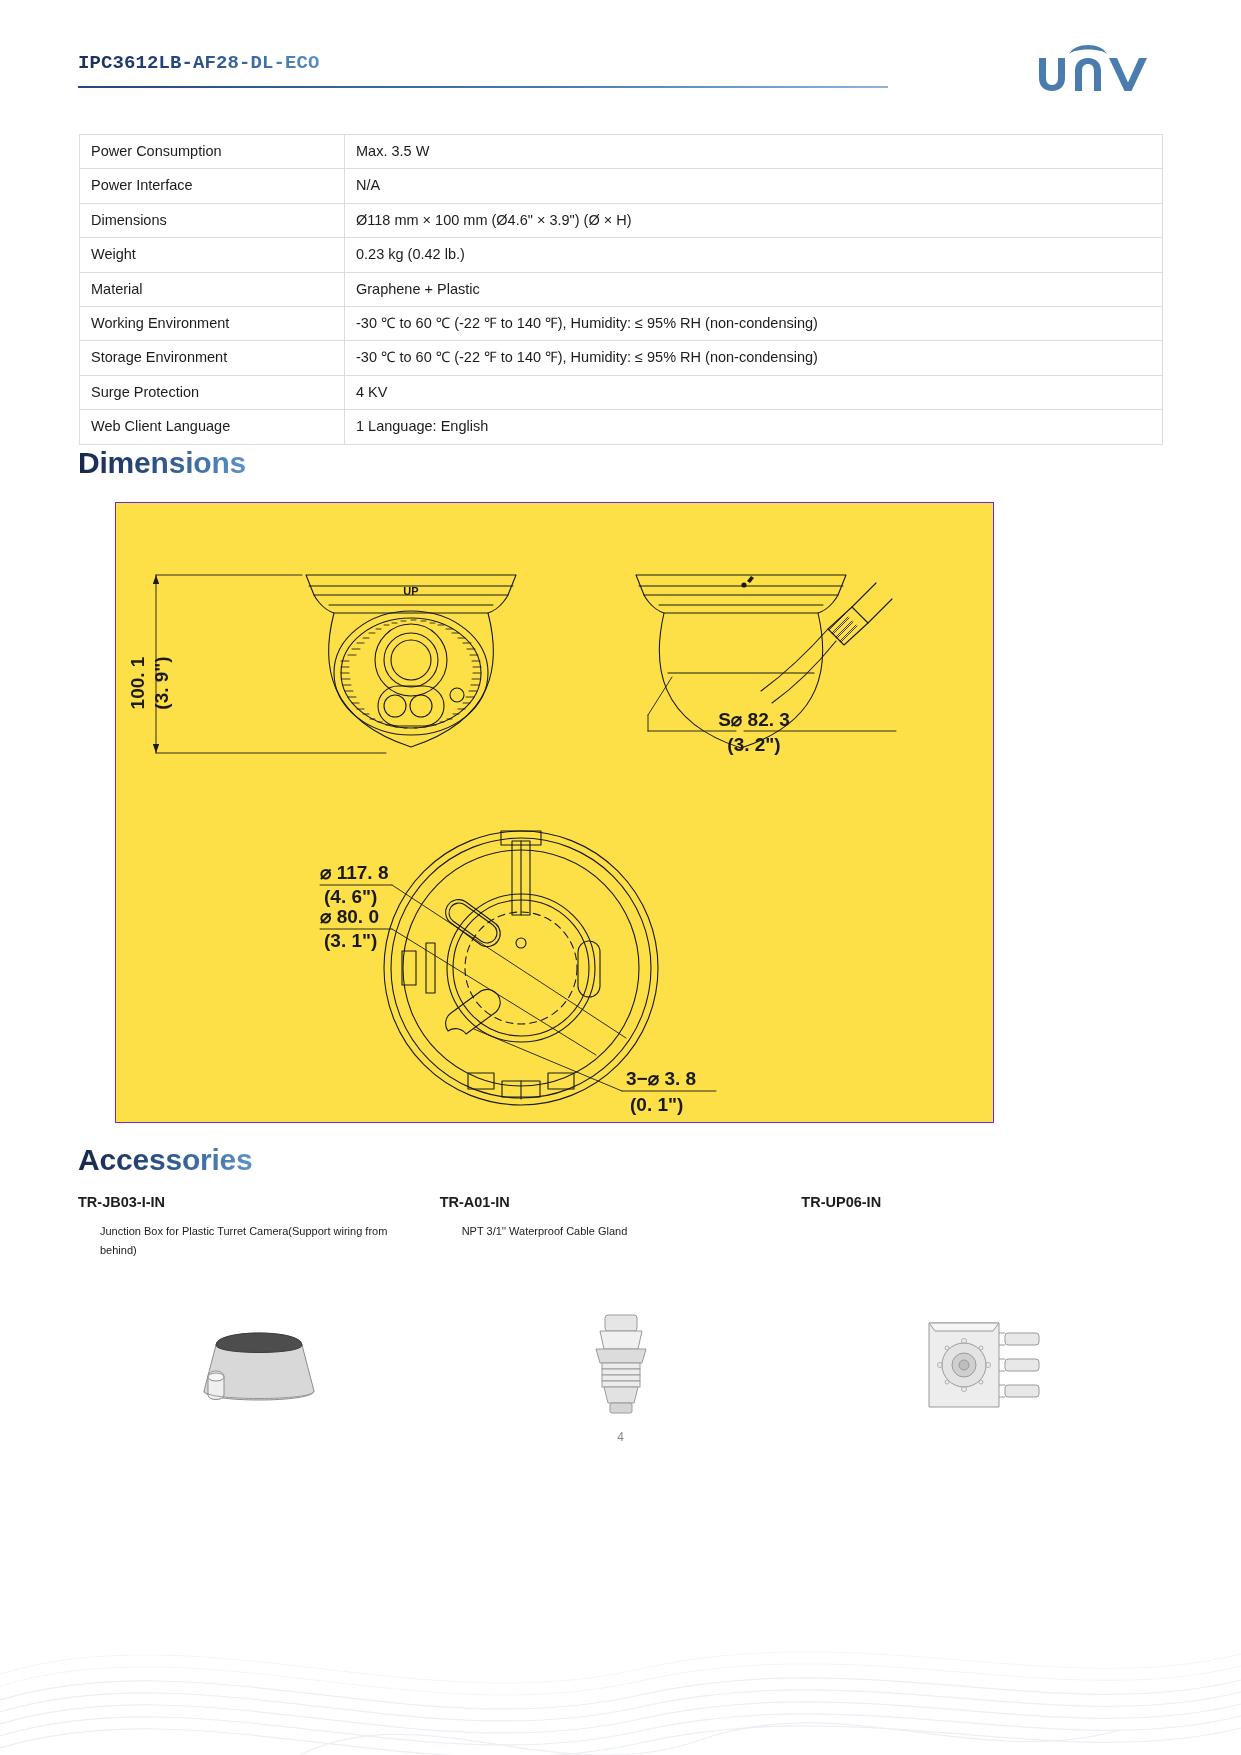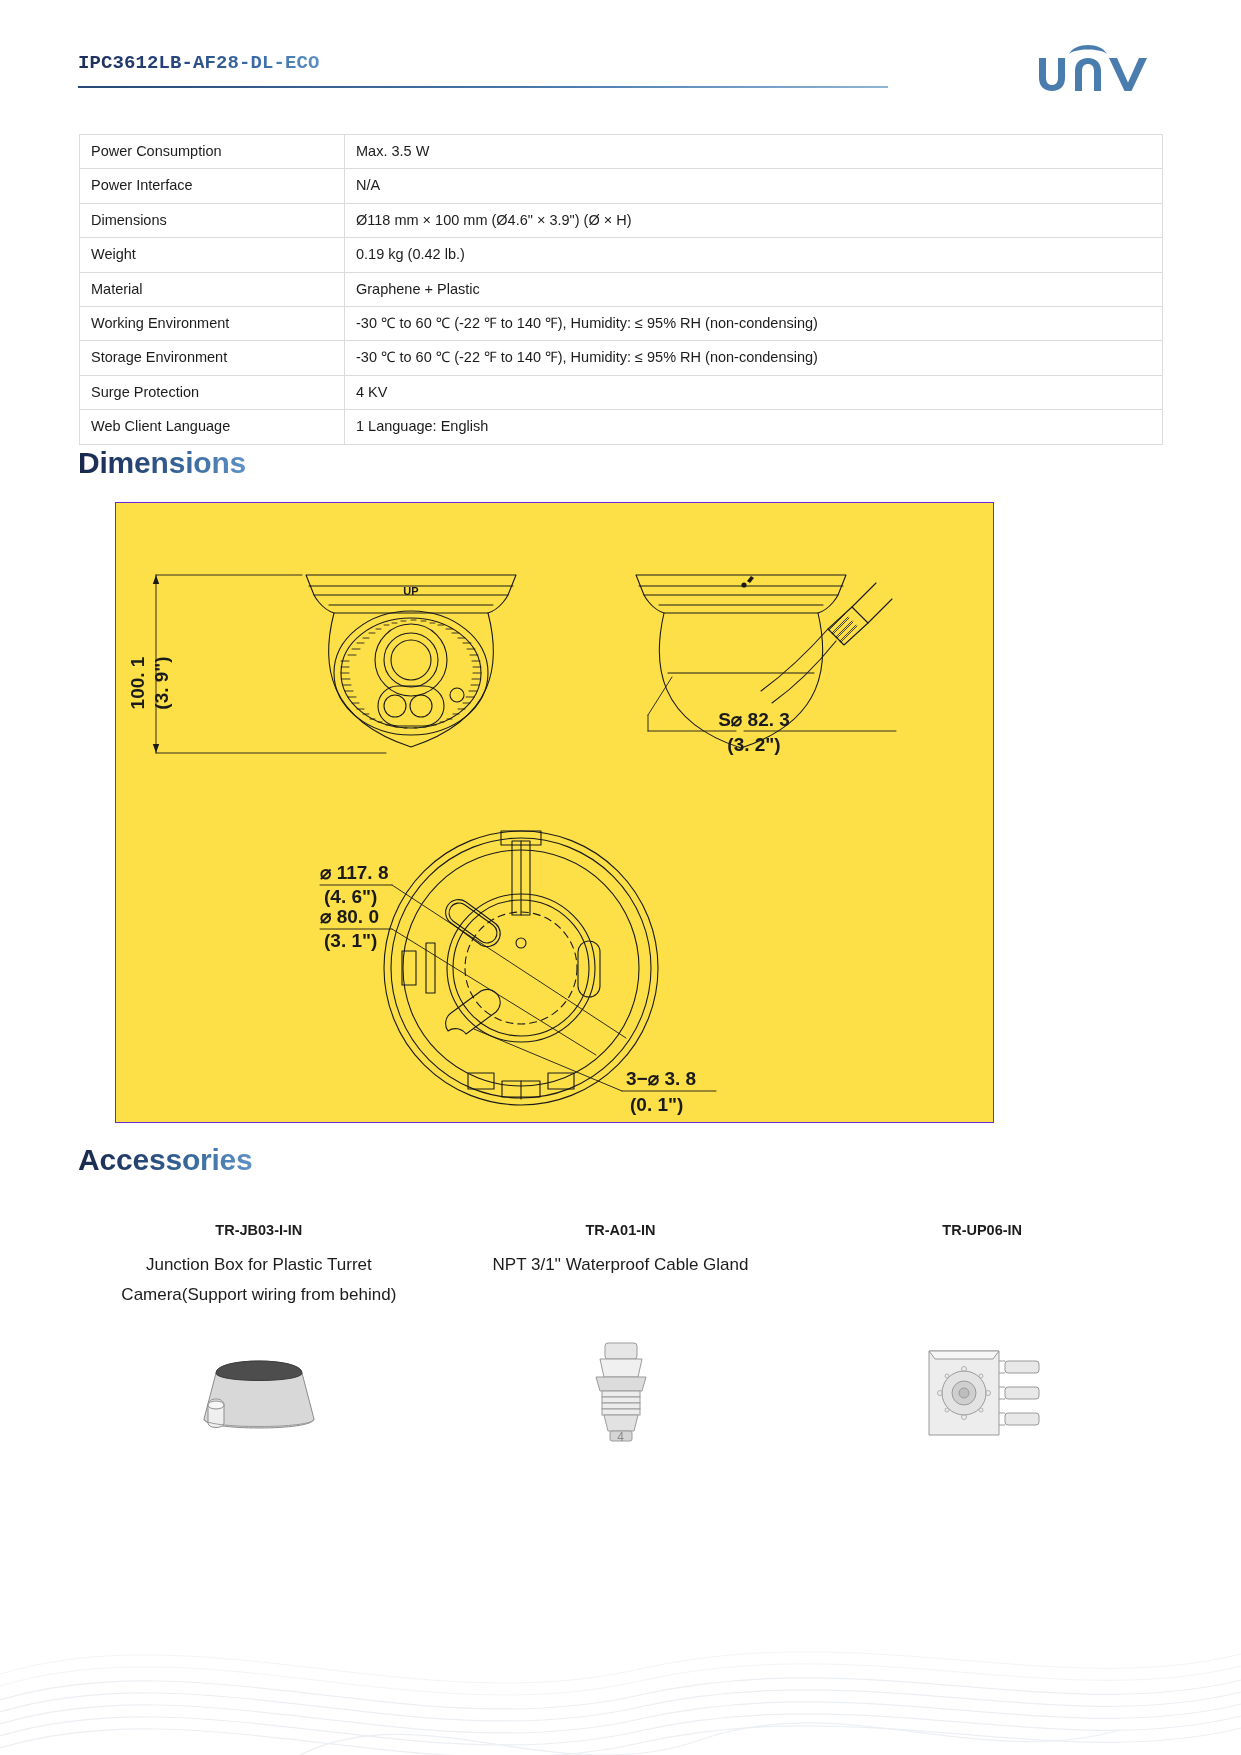--- a/index.html
+++ b/index.html
@@ -59,23 +59,23 @@
   
   .drawing-box{
     position:absolute;left:115px;top:502px;width:877px;height:619px;
     border:1px solid #6d28d9;background:#fde047;
   }
   .drawing-box svg{display:block;}
 
   
   .acc-row{position:absolute;left:78px;top:1190px;width:1085px;height:230px;
            display:flex;}
-  .acc{flex:1;text-align:center;position:relative;margin-top:28px;}
+  .acc{flex:1;position:relative;}
   .acc-code{font-size:14.5px;font-weight:bold;color:#1c1c1c;margin-top:4px;}
-  .acc-desc{font-size:17px;color:#1c1c1c;line-height:1.75;margin-top:12px;
+  .acc-desc{font-size:11px;color:#1c1c1c;line-height:1.75;margin-top:12px;
             padding:0 22px;}
   .acc-img{position:absolute;left:0;right:0;top:115px;height:120px;}
   .acc-img svg{display:block;margin:0 auto;}
 
   
   .page-num{
     position:absolute;left:0;right:0;top:1430px;text-align:center;
     font-size:12px;color:#8a8a8a;
   }
 
@@ -118,21 +118,21 @@
       <tr>
         <td class="k">Power Interface</td>
         <td class="v">N/A</td>
       </tr>
       <tr>
         <td class="k">Dimensions</td>
         <td class="v">Ø118 mm × 100 mm (Ø4.6" × 3.9") (Ø × H)</td>
       </tr>
       <tr>
         <td class="k">Weight</td>
-        <td class="v">0.19 kg (0.42 lb.)</td>
+        <td class="v">0.23 kg (0.42 lb.)</td>
       </tr>
       <tr>
         <td class="k">Material</td>
         <td class="v">Graphene + Plastic</td>
       </tr>
       <tr>
         <td class="k">Working Environment</td>
         <td class="v">-30 ℃ to 60 ℃ (-22 ℉ to 140 ℉), Humidity: ≤ 95% RH (non-condensing)</td>
       </tr>
       <tr>

